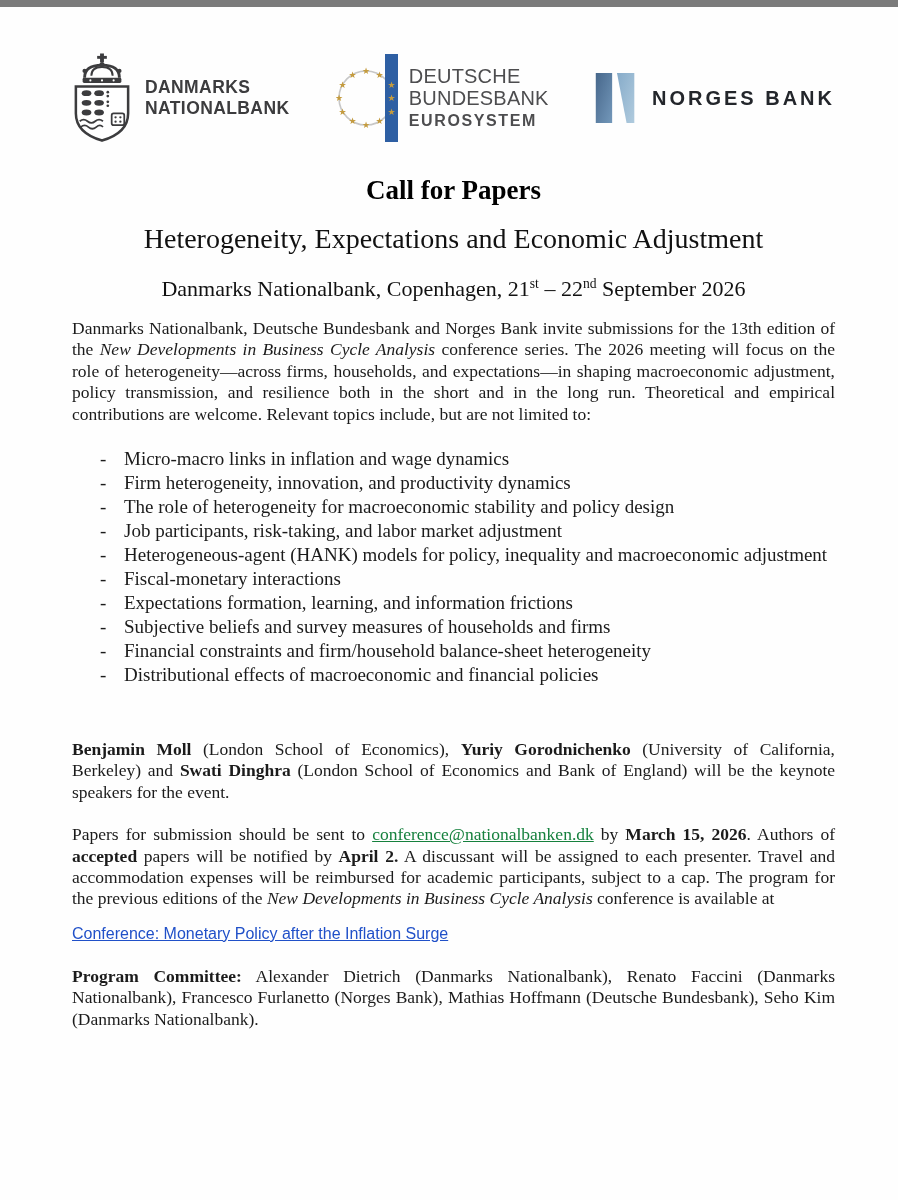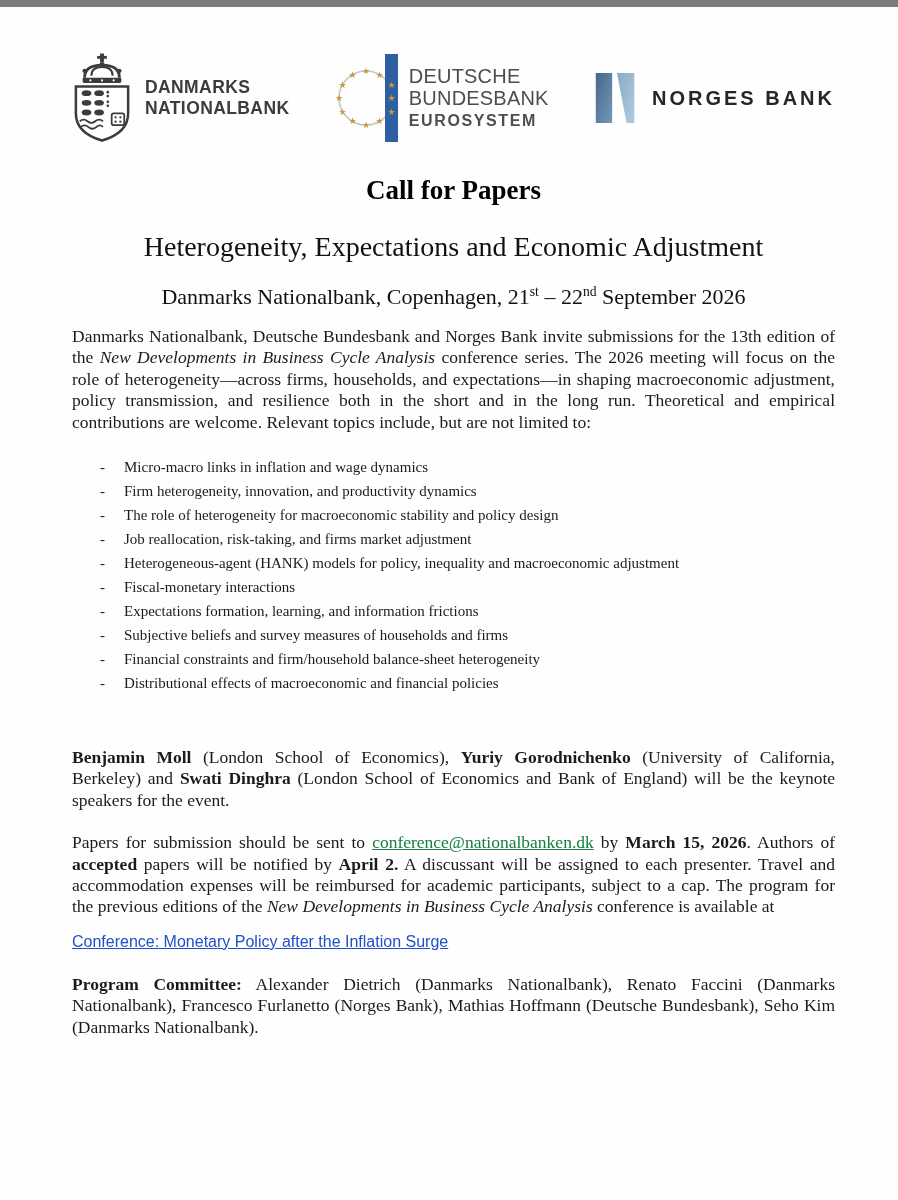--- a/index.html
+++ b/index.html
@@ -21,31 +21,31 @@
   .logo-bb { gap:9px; }
   .bb-text { font-family:"Liberation Sans", sans-serif; color:#4d4d4f; }
   .bb-line { font-size:20px; line-height:1.08; letter-spacing:.2px; }
   .bb-euro { font-size:16px; font-weight:bold; letter-spacing:1.6px; margin-top:2px; }
   .logo-nb { gap:15px; }
   .nb-text { font-family:"Liberation Sans", sans-serif; font-size:20px;
              letter-spacing:3px; font-weight:600; color:#23262b; }
 
   
   .title    { text-align:center; font-size:27px; font-weight:bold; margin-top:29px; color:#000; }
-  .subtitle { text-align:center; font-size:28px; font-weight:normal; margin-top:25px; color:#111; }
+  .subtitle { text-align:center; font-size:28px; font-weight:normal; margin-top:17px; color:#111; }
   .dateline { text-align:center; font-size:22px; margin-top:21px; color:#111; }
   .dateline sup { font-size:62%; vertical-align:super; line-height:0; }
 
   
   .para { font-size:17.5px; line-height:21.4px; text-align:justify; margin-top:16px; }
   .b { font-weight:bold; }
   .i { font-style:italic; }
 
   .topics { margin-top:22px; padding-left:28px; list-style:none; }
-  .topic  { font-size:15px; line-height:24px; }
+  .topic  { font-size:19px; line-height:24px; }
   .dash   { display:inline-block; width:24px; }
 
   .keynote    { margin-top:52px; }
   .submission { margin-top:21px; }
   a.email-link { color:#15803d; text-decoration:underline; }
   .conf-link-row { margin-top:12px; line-height:24px; }
   a.conf-link { font-family:"Liberation Sans", sans-serif; font-size:16px;
                 color:#2050c8; text-decoration:underline; }
   .committee { margin-top:20px; }
 </style>
@@ -156,21 +156,21 @@
     <p class="para intro"><span>Danmarks Nationalbank, Deutsche Bundesbank and Norges Bank invite submissions for the 13th edition of the </span><span class="i">New Developments in Business Cycle Analysis</span><span> conference series. The 2026 meeting will focus on the role of heterogeneity—across firms, households, and expectations—in shaping macroeconomic adjustment, policy transmission, and resilience both in the short and in the long run. Theoretical and empirical contributions are welcome. Relevant topics include, but are not limited to:</span></p>
 
     <ul class="topics">
 
         <li class="topic"><span class="dash">-</span><span>Micro-macro links in inflation and wage dynamics</span></li>
 
         <li class="topic"><span class="dash">-</span><span>Firm heterogeneity, innovation, and productivity dynamics</span></li>
 
         <li class="topic"><span class="dash">-</span><span>The role of heterogeneity for macroeconomic stability and policy design</span></li>
 
-        <li class="topic"><span class="dash">-</span><span>Job reallocation, risk-taking, and firms market adjustment</span></li>
+        <li class="topic"><span class="dash">-</span><span>Job participants, risk-taking, and labor market adjustment</span></li>
 
         <li class="topic"><span class="dash">-</span><span>Heterogeneous-agent (HANK) models for policy, inequality and macroeconomic adjustment</span></li>
 
         <li class="topic"><span class="dash">-</span><span>Fiscal-monetary interactions</span></li>
 
         <li class="topic"><span class="dash">-</span><span>Expectations formation, learning, and information frictions</span></li>
 
         <li class="topic"><span class="dash">-</span><span>Subjective beliefs and survey measures of households and firms</span></li>
 
         <li class="topic"><span class="dash">-</span><span>Financial constraints and firm/household balance-sheet heterogeneity</span></li>

